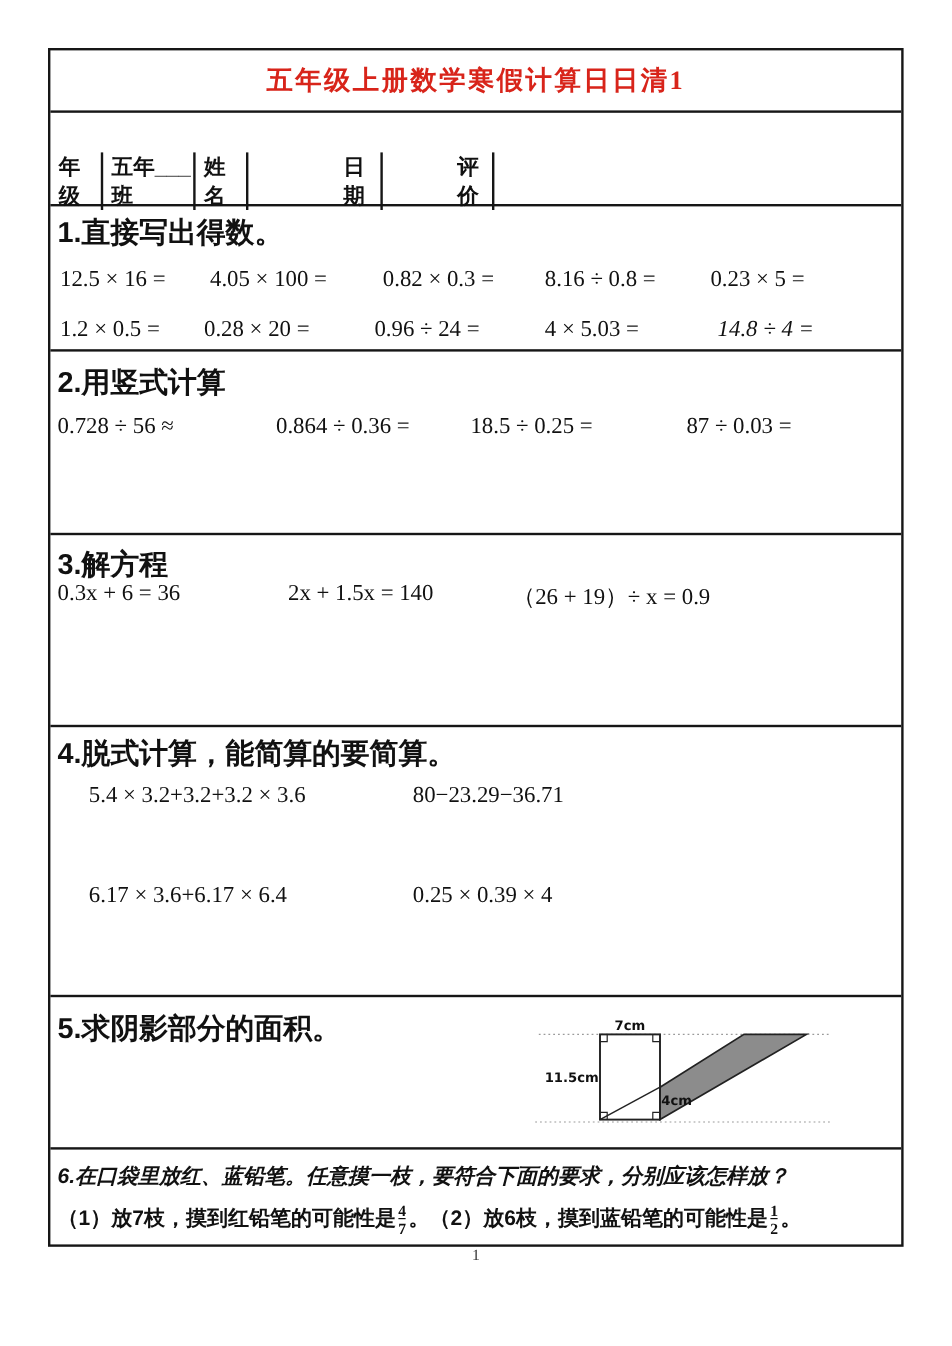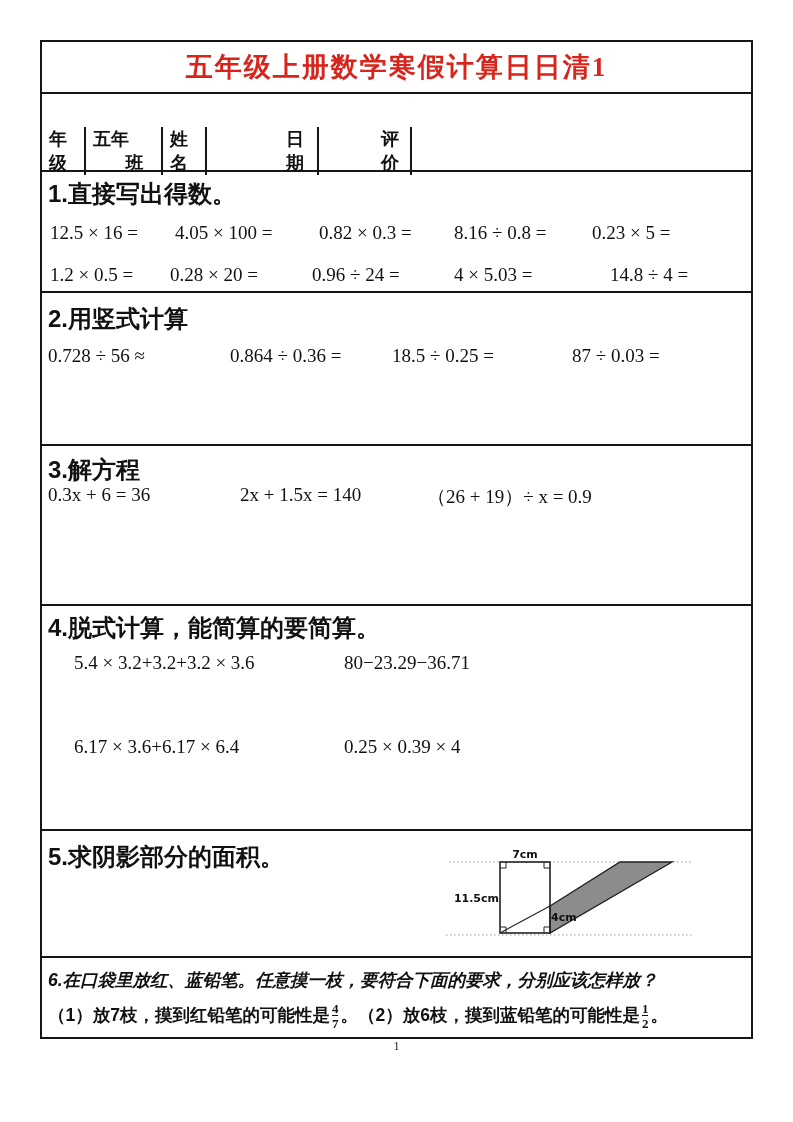--- a/index.html
+++ b/index.html
@@ -14,29 +14,29 @@
     position:absolute;left:40px;top:40px;width:713px;
     border:2px solid #161616;
     box-sizing:border-box;
     background:#fff;
   }
   .row{position:relative;box-sizing:border-box;border-bottom:2px solid #161616;}
   .row:last-child{border-bottom:none;}
   
   .title-row{height:52px;display:flex;align-items:center;justify-content:center;}
   .title-text{
-    font-size:27px;font-weight:bold;letter-spacing:2px;
+    font-size:22px;font-weight:bold;letter-spacing:2px;
     font-family:"Liberation Serif", serif;
   }
   
   .info-row{height:41px;display:flex;align-items:center;margin-top:37px;}
   .cell{box-sizing:border-box;border-right:2px solid #161616;display:flex;align-items:center;padding-left:7px;font-size:18px;font-weight:bold;}
   .cell:last-child{border-right:none;}
   .c1{width:44px;}
-  .c2{width:77px;font-family:Liberation Mono, monospace;}
+  .c2{width:77px;}
   .c3{width:44px;}
   .c4{width:72px;}
   .c5{width:40px;}
   .c6{width:55px;}
   .c7{width:38px;}
   .c8{flex:1;}
   
   .sec-heading{
     position:absolute;left:6px;
     font-size:24px;font-weight:bold;
@@ -90,21 +90,21 @@
     <div class="sec-heading" style="top:6px;">1.直接写出得数。</div>
     <span class="math" style="left:8px;top:50px;">12.5 × 16 =</span>
     <span class="math" style="left:133px;top:50px;">4.05 × 100 =</span>
     <span class="math" style="left:277px;top:50px;">0.82 × 0.3 =</span>
     <span class="math" style="left:412px;top:50px;">8.16 ÷ 0.8 =</span>
     <span class="math" style="left:550px;top:50px;">0.23 × 5 =</span>
     <span class="math" style="left:8px;top:92px;">1.2 × 0.5 =</span>
     <span class="math" style="left:128px;top:92px;">0.28 × 20 =</span>
     <span class="math" style="left:270px;top:92px;">0.96 ÷ 24 =</span>
     <span class="math" style="left:412px;top:92px;">4 × 5.03 =</span>
-    <span class="math" style="left:568px;top:92px;">14.8 ÷ 4 =</span>
+    <span class="math" style="left:556px;top:92px;font-style:italic;">14.8 ÷ 4 =</span>
   </div>
 
   <div class="row s2">
     <div class="sec-heading" style="top:10px;">2.用竖式计算</div>
     <span class="math" style="left:6px;top:52px;">0.728 ÷ 56 ≈</span>
     <span class="math" style="left:188px;top:52px;">0.864 ÷ 0.36 =</span>
     <span class="math" style="left:350px;top:52px;">18.5 ÷ 0.25 =</span>
     <span class="math" style="left:530px;top:52px;">87 ÷ 0.03 =</span>
   </div>
 

